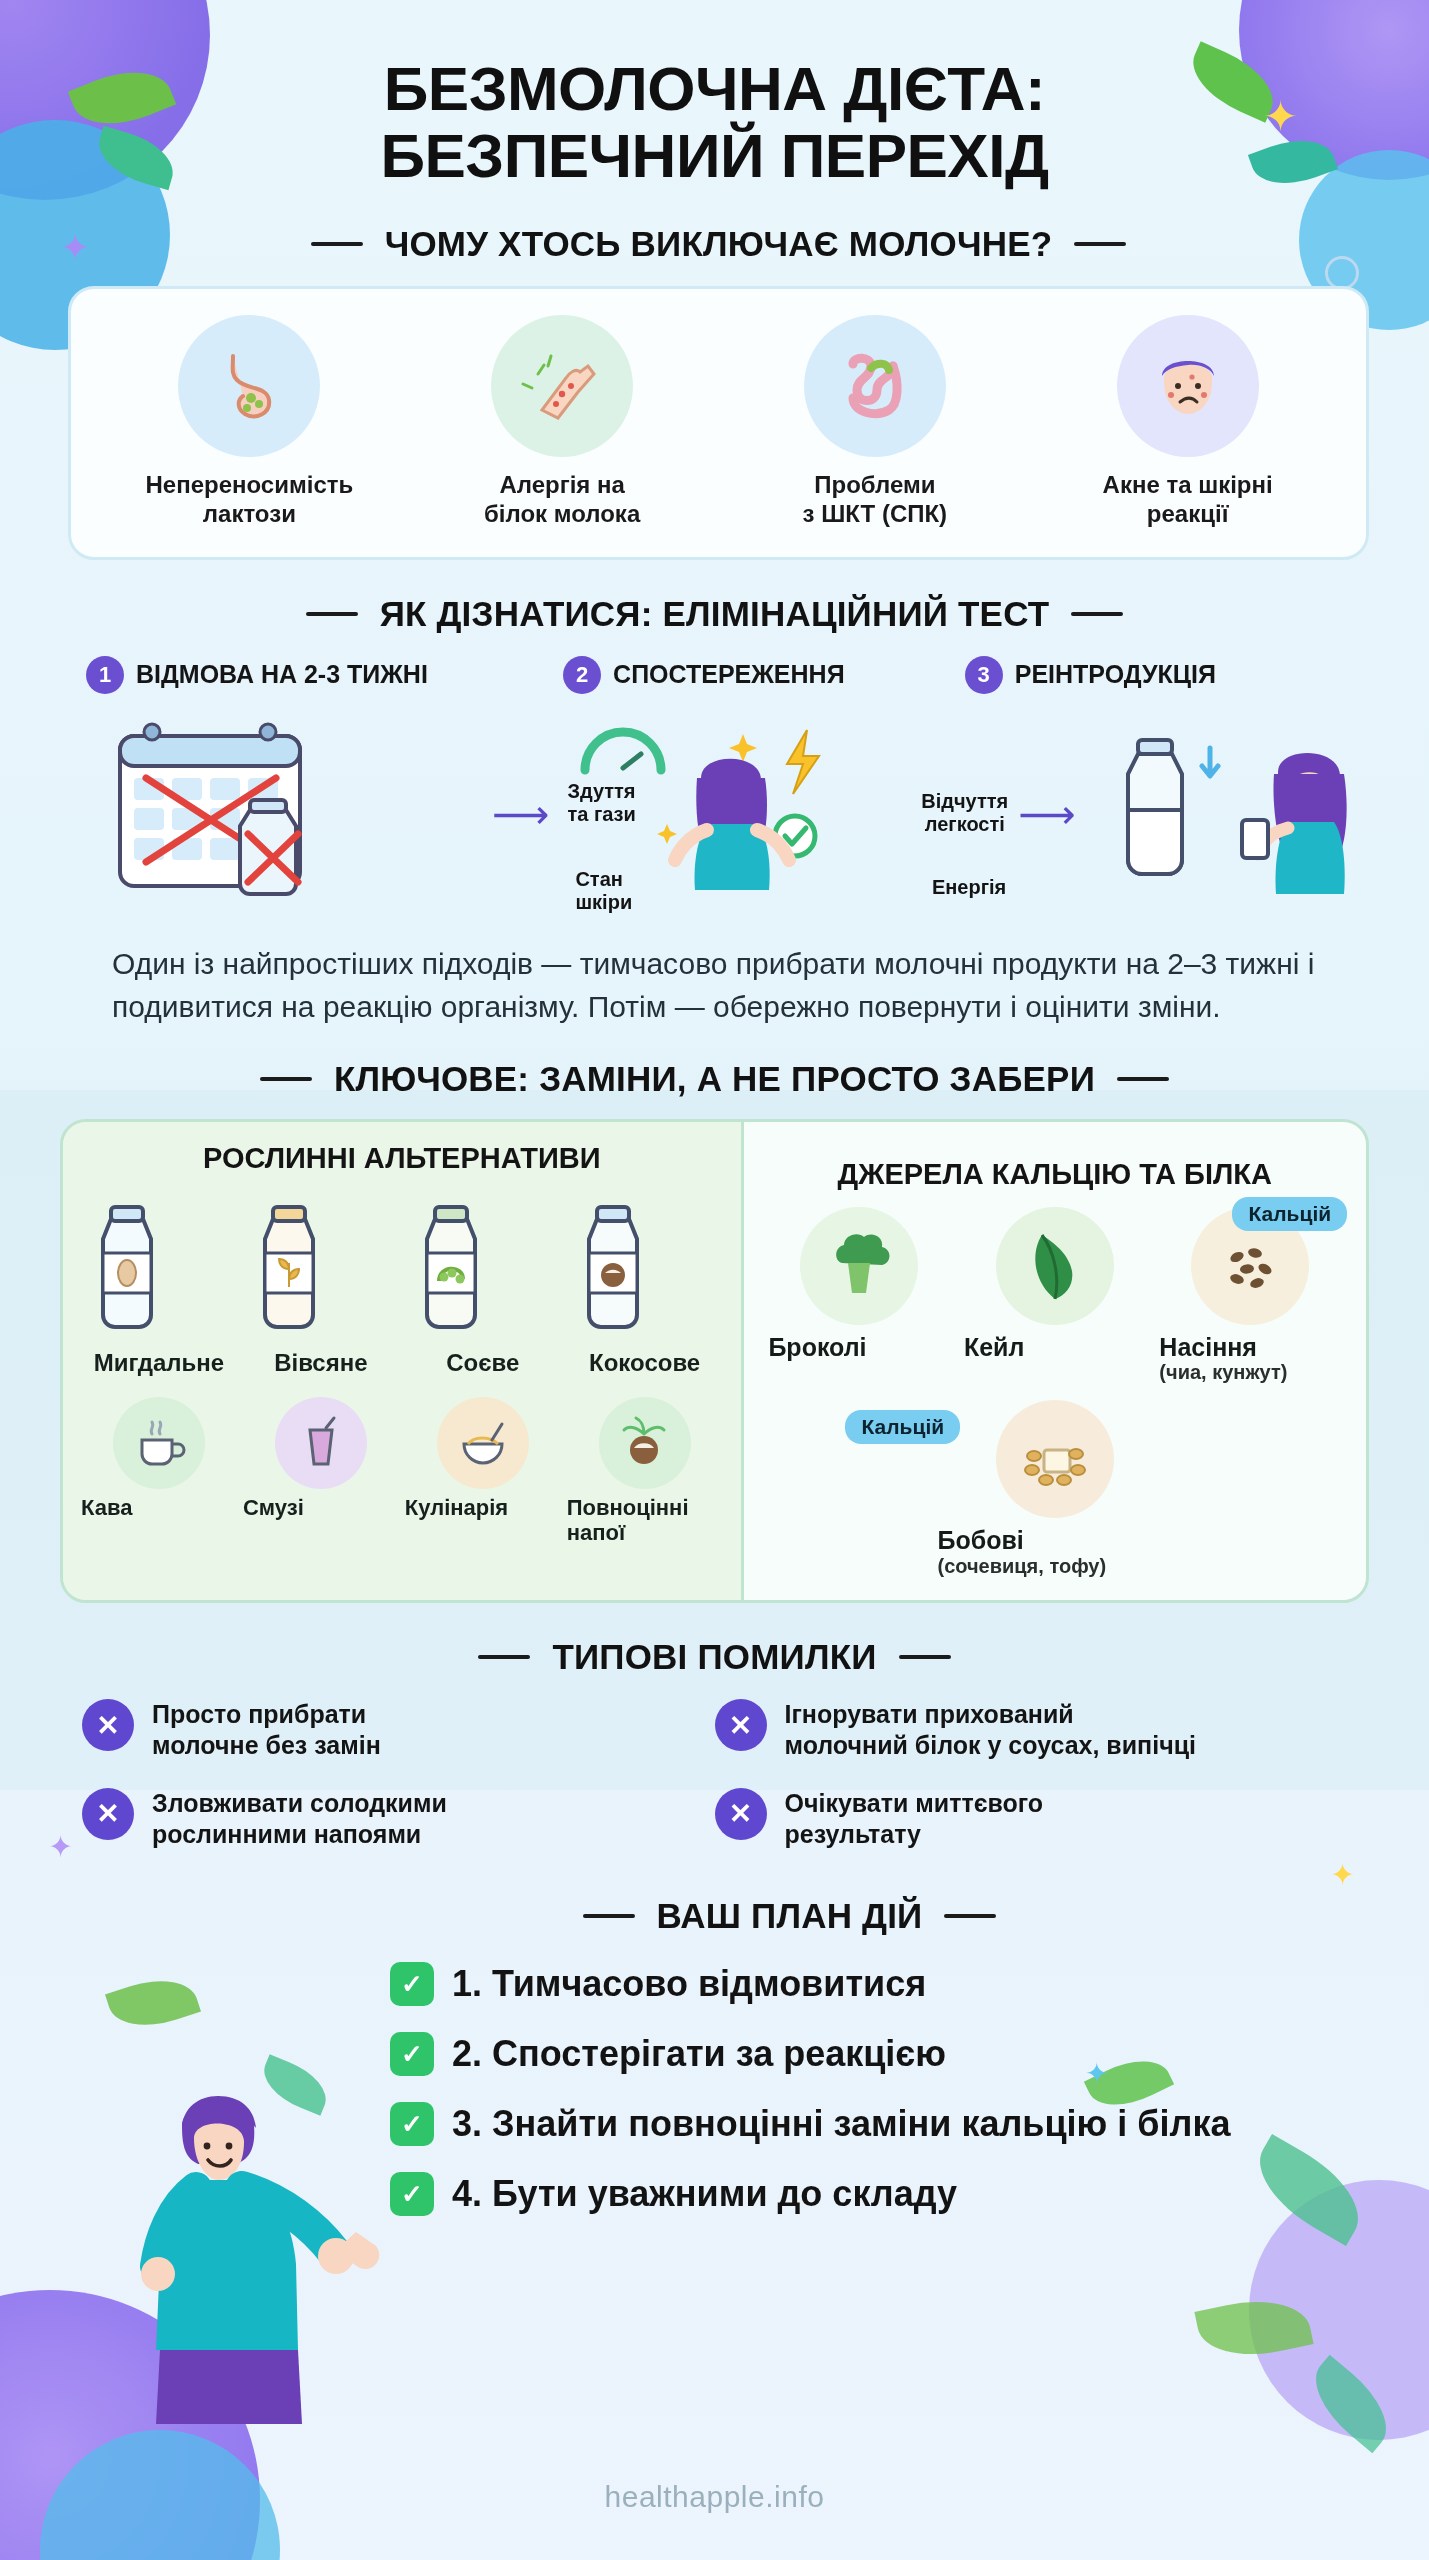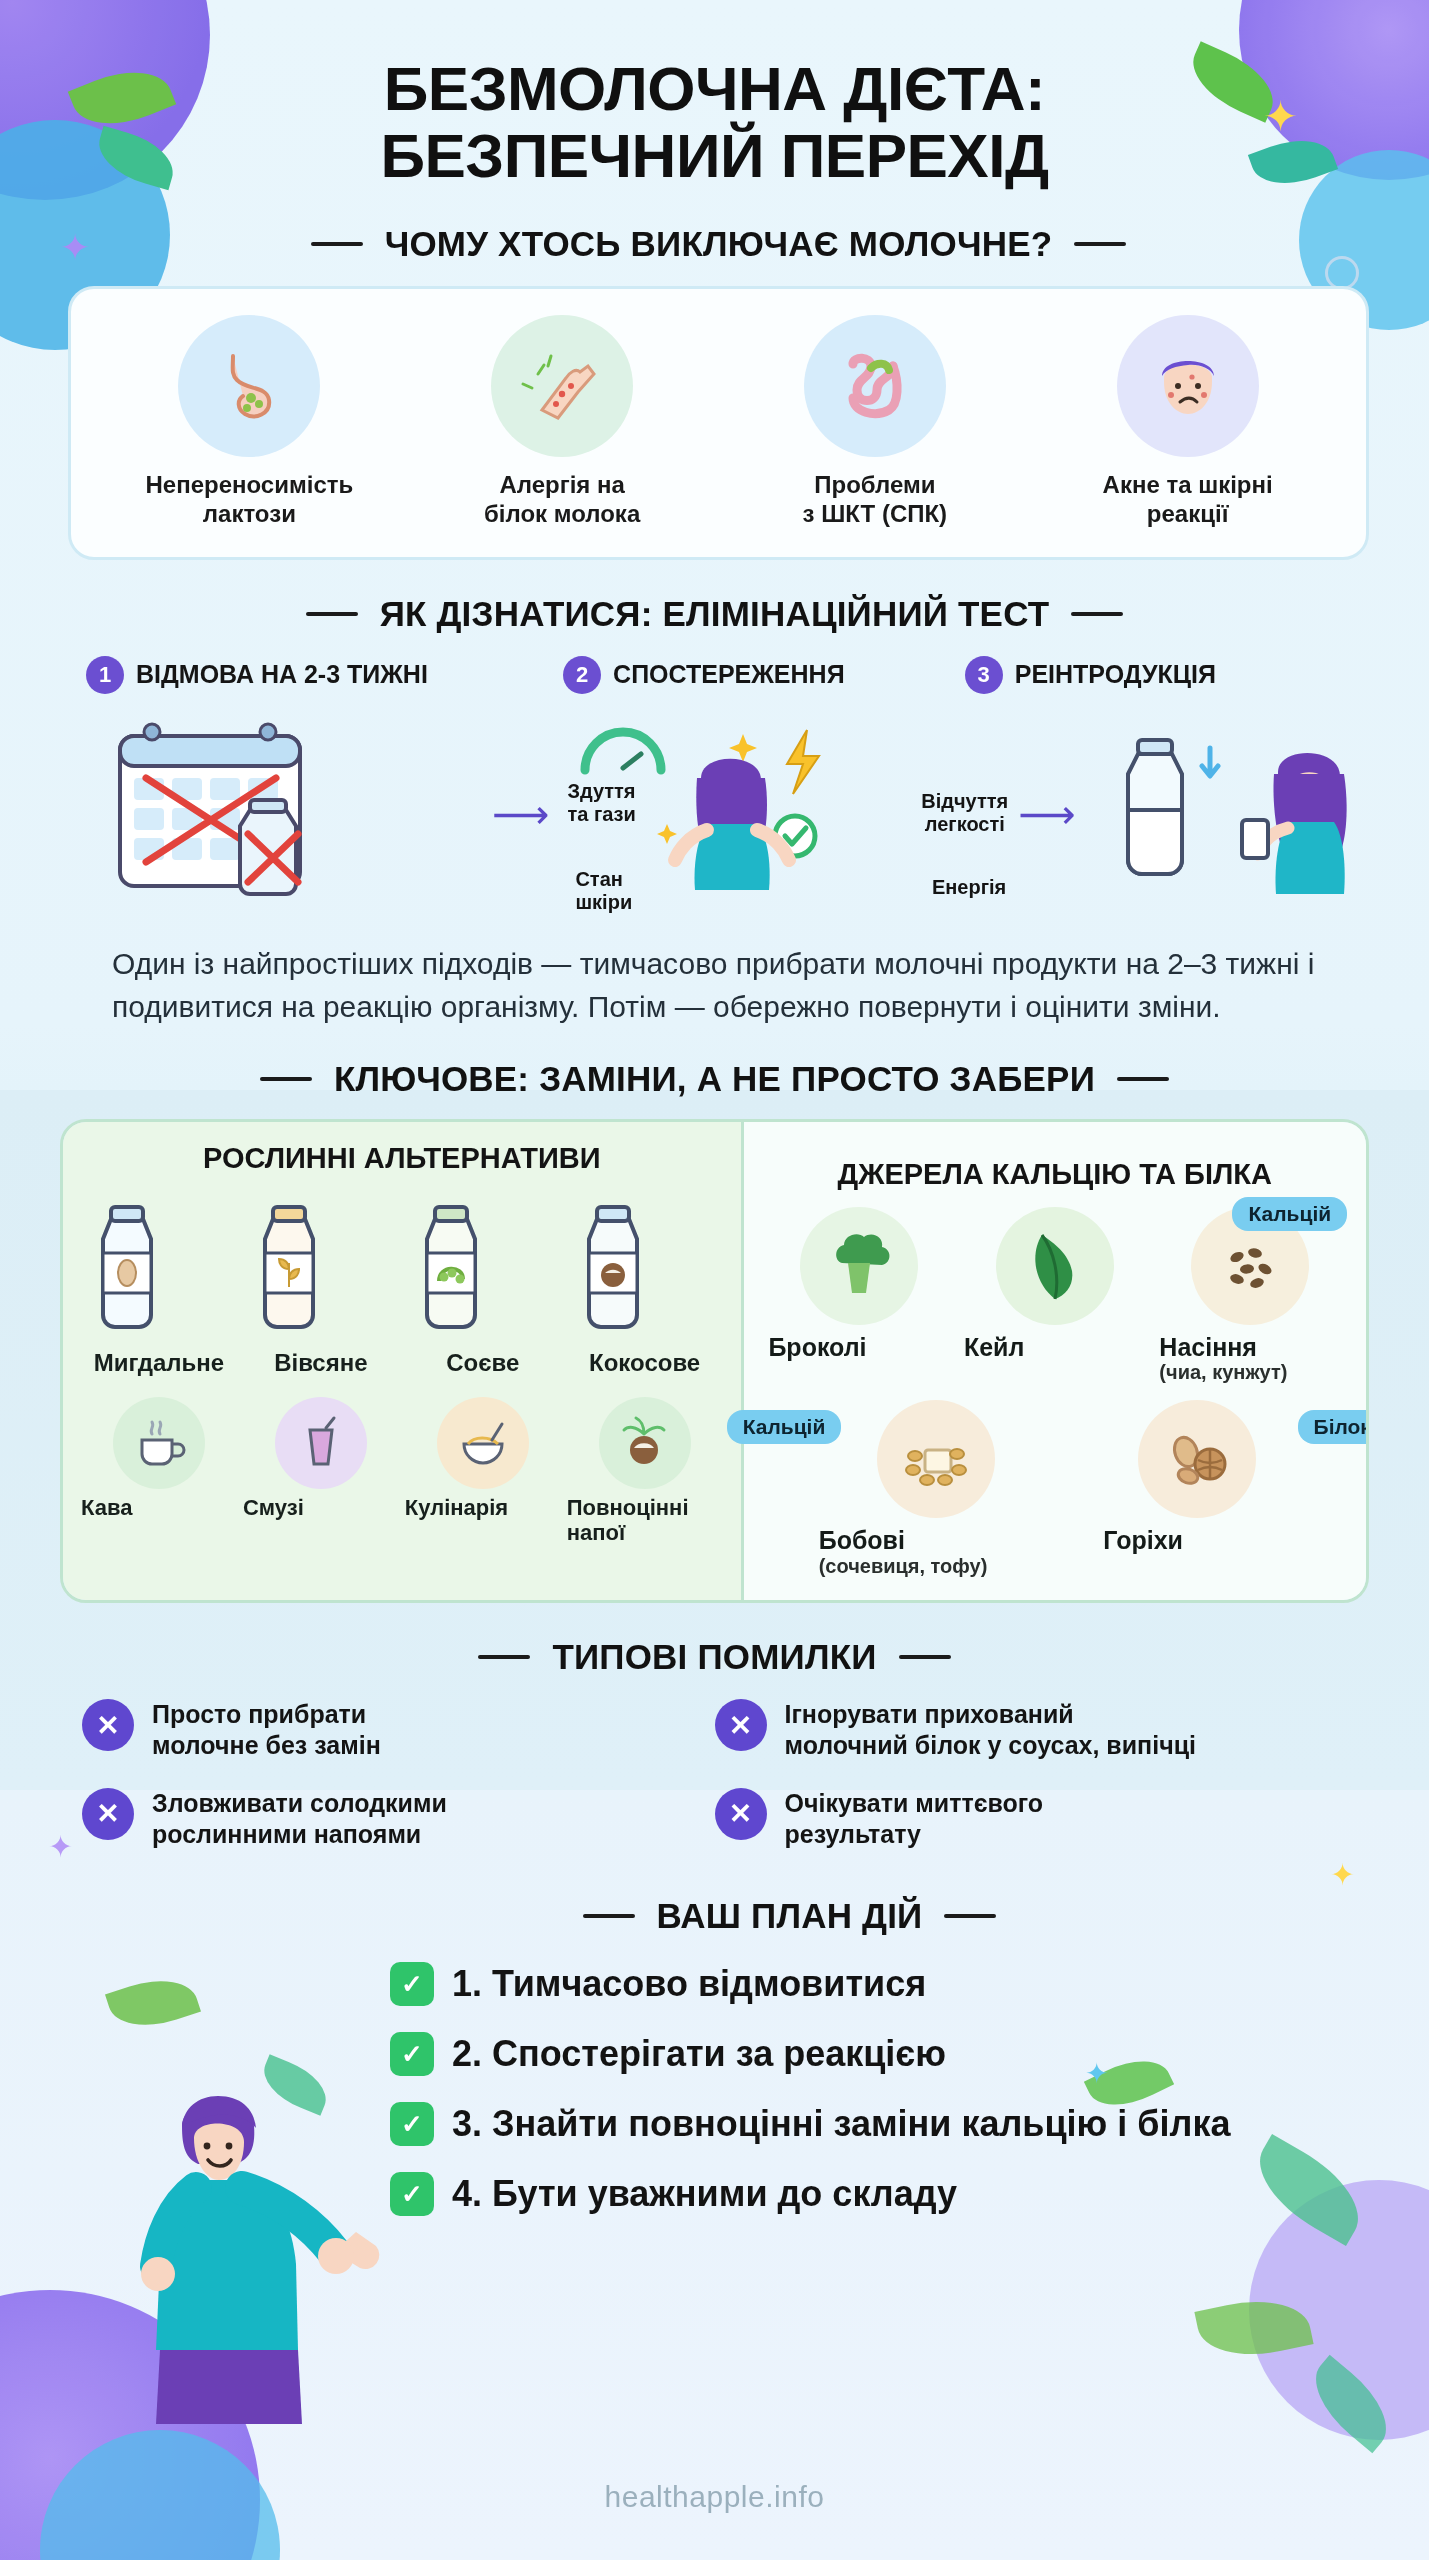--- a/index.html
+++ b/index.html
@@ -577,32 +577,20 @@
                     <ellipse cx="56" cy="68" rx="7" ry="5"></ellipse>
                     <ellipse cx="70" cy="58" rx="7" ry="5"></ellipse>
                     <ellipse cx="68" cy="42" rx="7" ry="5"></ellipse>
                   </g>
                 </svg>
               </div>
               <div class="nm">Бобові</div>
               <div class="sub">(сочевиця, тофу)</div>
             </div>
 
-            <div class="food" style="width:32%;">
-              <div class="pill" style="top:10px; right:-96px;">Білок</div>
-              <div class="food-circ tan">
-                <svg width="94" height="94" viewBox="0 0 94 94">
-                  <ellipse cx="36" cy="40" rx="11" ry="15" transform="rotate(-20 36 40)" fill="#e0bb8a" stroke="#b2845a" stroke-width="3"></ellipse>
-                  <circle cx="60" cy="52" r="15" fill="#c7935c" stroke="#9b6c3d" stroke-width="3"></circle>
-                  <path d="M60 38 v28 M48 48 c8 4 16 4 24 0 M48 58 c8 -4 16 -4 24 0" stroke="#9b6c3d" stroke-width="2.5" fill="none"></path>
-                  <ellipse cx="38" cy="64" rx="10" ry="7" transform="rotate(18 38 64)" fill="#d9ab78" stroke="#b2845a" stroke-width="3"></ellipse>
-                </svg>
-              </div>
-              <div class="nm">Горіхи</div>
-            </div>
           </div>
         </div>
       </div>
     </div>
 
     <div class="mist-wrap">
       <div class="sec-head">
         <div class="rule"></div>
         <h2>ТИПОВІ ПОМИЛКИ</h2>
         <div class="rule"></div>

